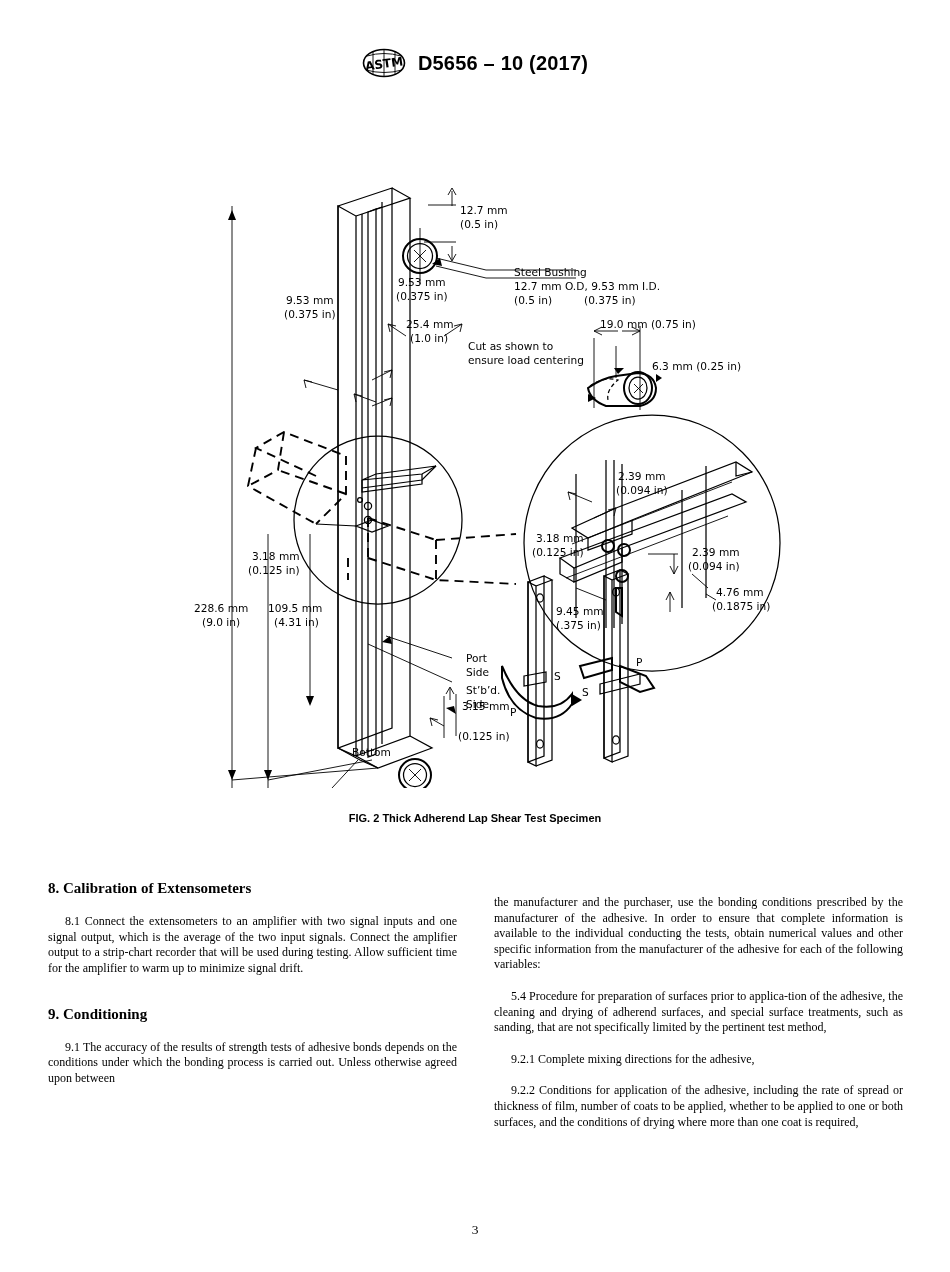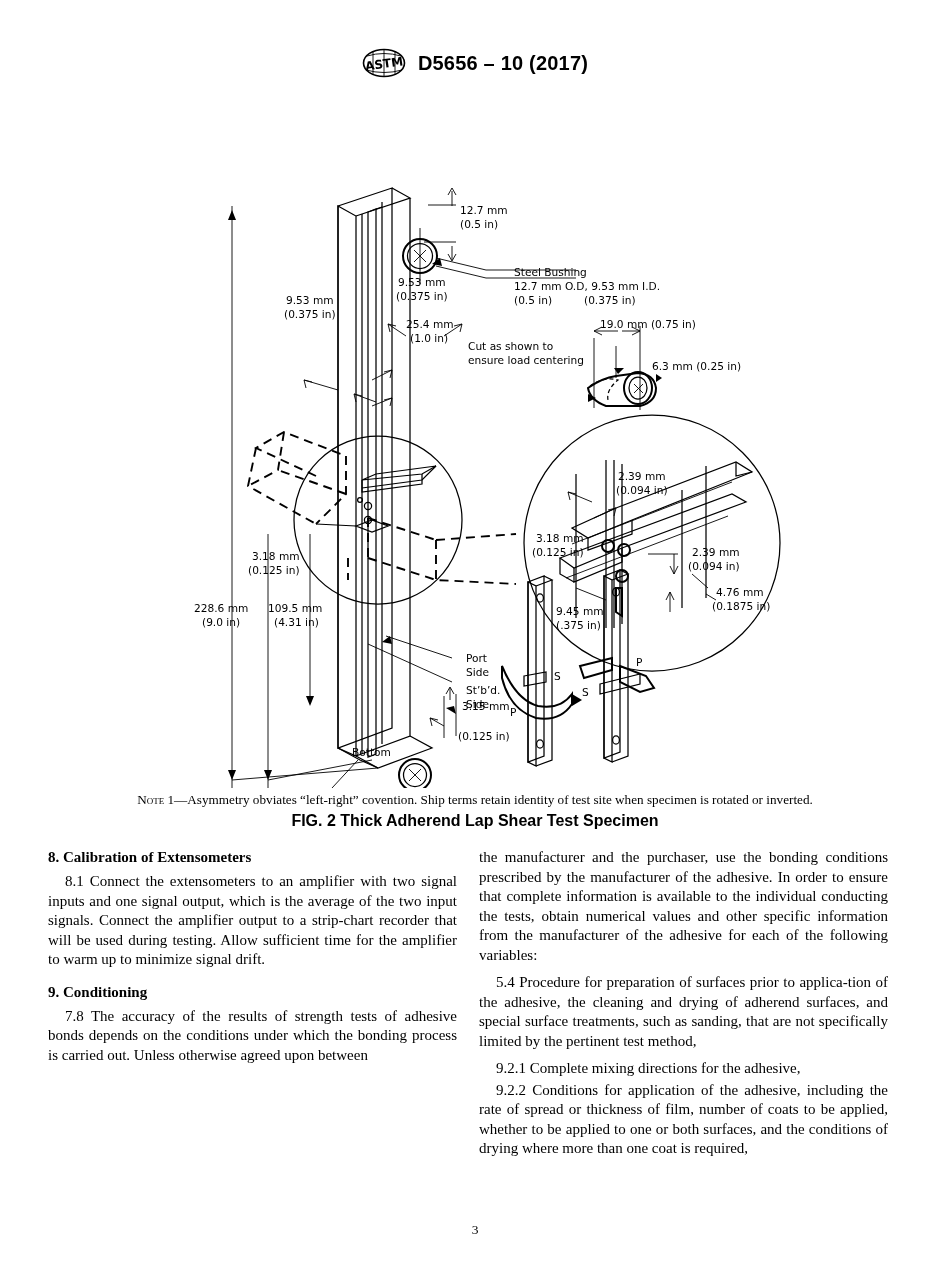--- a/index.html
+++ b/index.html
@@ -74,49 +74,49 @@
     font-size: 13.2px;
   }
   .fig-caption {
     position: absolute;
     left: 52px;
     top: 812px;
     width: 846px;
     text-align: center;
     font-family: "Liberation Sans", sans-serif;
     font-weight: bold;
-    font-size: 16px;
+    font-size: 11px;
   }
 
   
   .columns {
     position: absolute;
     left: 48px;
-    top: 848px;
+    top: 879px;
     width: 856px;
     display: flex;
-    gap: 22px;
+    gap: 37px;
   }
   .col {
     width: 409px;
   }
   h2.sec-head {
     font-family: "Liberation Serif", serif;
     font-weight: bold;
     font-size: 15px;
     margin: 0 0 5px 0;
     padding: 0;
     line-height: 1.28;
   }
   h2.sec-head.spaced {
-    margin-top: 13px;
+    margin-top: 28px;
   }
   p.para {
-    margin: 0 0 8px 0;
-    font-size: 15px;
+    margin: 16px 0 8px 0;
+    font-size: 12px;
     line-height: 1.30;
     text-align: justify;
     text-indent: 17px;
     hyphens: manual;
   }
   p.para.tight {
     margin-bottom: 2px;
   }
   p.para.cont {
     text-indent: 0;
@@ -439,31 +439,28 @@
         <path d="M434,600 L434,612 M430,606 L434,599 L438,606" class="fstroke-thin" fill="#000"></path>
         <path d="M414,630 L428,638 M416,638 L414,630 L422,632" class="fstroke-thin" fill="#000"></path>
         <path d="M440,626 L430,620 L438,618 Z" fill="#000"></path>
         <text class="ftext" x="446" y="622">3.15 mm</text>
         <text class="ftext" x="442" y="652">(0.125 in)</text>
       </g>
 
     </svg>
   </div>
 
-  <div class="fig-note">
-    <span class="note-label">Note</span><span> 1—Asymmetry obviates “left-right” covention. Ship terms retain identity of test site when specimen is rotated or inverted.</span>
-  </div>
   <div class="fig-caption">FIG. 2 Thick Adherend Lap Shear Test Specimen</div>
 
   <div class="columns">
     <div class="col">
       <h2 class="sec-head">8.  Calibration of Extensometers</h2>
       <p class="para">8.1 Connect the extensometers to an amplifier with two signal inputs and one signal output, which is the average of the two input signals. Connect the amplifier output to a strip-chart recorder that will be used during testing. Allow sufficient time for the amplifier to warm up to minimize signal drift.</p>
       <h2 class="sec-head spaced">9.  Conditioning</h2>
-      <p class="para">7.8 The accuracy of the results of strength tests of adhesive bonds depends on the conditions under which the bonding process is carried out. Unless otherwise agreed upon between</p>
+      <p class="para">9.1 The accuracy of the results of strength tests of adhesive bonds depends on the conditions under which the bonding process is carried out. Unless otherwise agreed upon between</p>
     </div>
     <div class="col">
       <p class="para cont">the manufacturer and the purchaser, use the bonding conditions prescribed by the manufacturer of the adhesive. In order to ensure that complete information is available to the individual conducting the tests, obtain numerical values and other specific information from the manufacturer of the adhesive for each of the following variables:</p>
       <p class="para">5.4 Procedure for preparation of surfaces prior to applica-tion of the adhesive, the cleaning and drying of adherend surfaces, and special surface treatments, such as sanding, that are not specifically limited by the pertinent test method,</p>
       <p class="para tight">9.2.1 Complete mixing directions for the adhesive,</p>
       <p class="para">9.2.2 Conditions for application of the adhesive, including the rate of spread or thickness of film, number of coats to be applied, whether to be applied to one or both surfaces, and the conditions of drying where more than one coat is required,</p>
     </div>
   </div>
 
   <div class="page-number">3</div>

